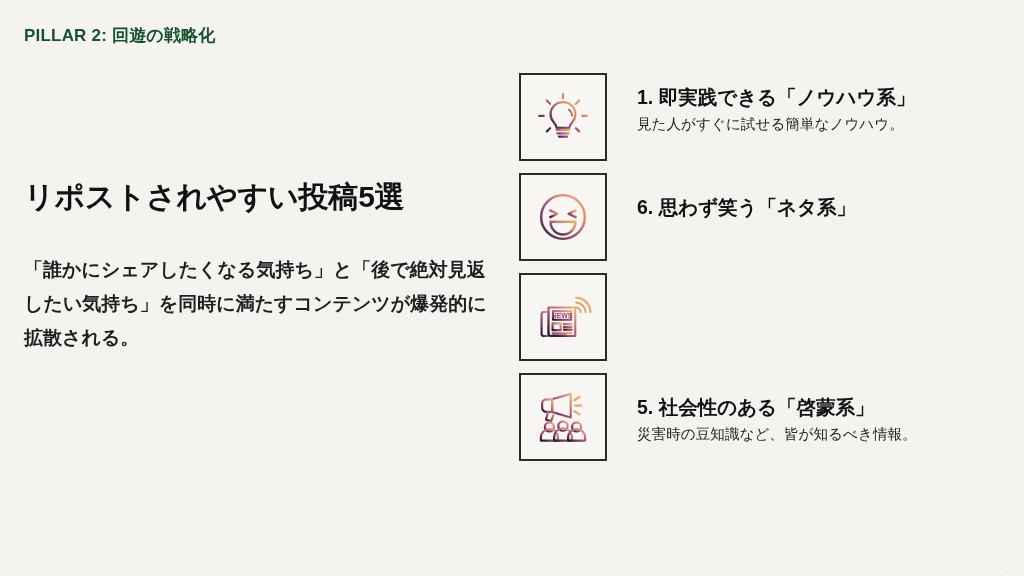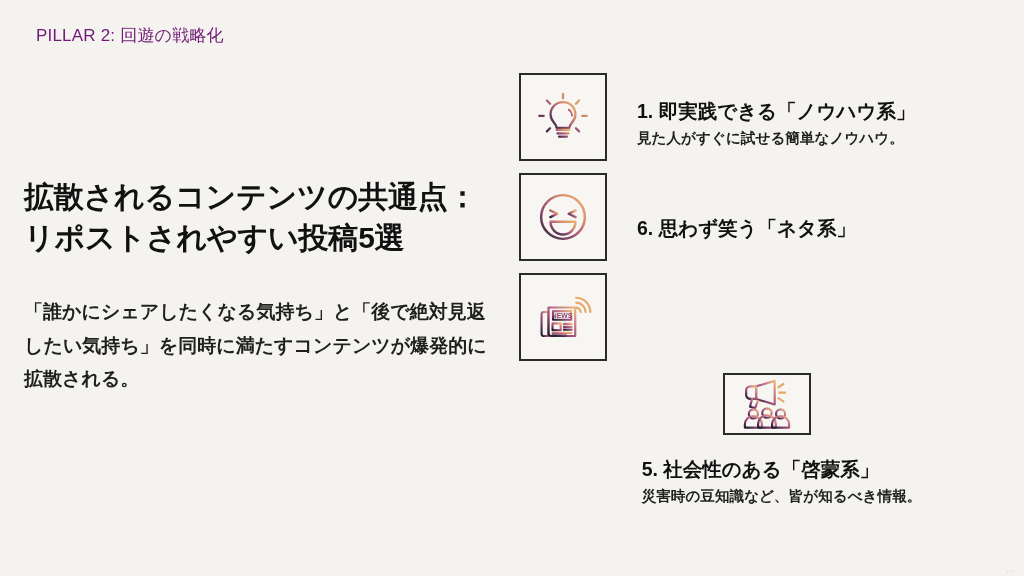--- a/index.html
+++ b/index.html
@@ -17,26 +17,26 @@
   }
   .slide {
     position: absolute;
     inset: 0;
     background: #f4f3ef;
   }
 
   
   .eyebrow {
     position: absolute;
-    left: 36px;
+    left: 24px;
     top: 24px;
     font-size: 17px;
-    font-weight: 400;
+    font-weight: 700;
     letter-spacing: 0.2px;
-    color: #701a75;
+    color: #14532d;
     white-space: nowrap;
   }
 
   
   .left-col {
     position: absolute;
     left: 24px;
     top: 176px;
     width: 470px;
   }
@@ -66,23 +66,23 @@
     position: absolute;
     left: 519px;
     top: 73px;
     width: 495px;
   }
   .row {
     position: relative;
     height: 88px;
     margin-bottom: 12px;
     display: flex;
-    align-items: center;
-  }
-  .row:last-child { margin-bottom: 0; flex-direction: column; }
+    align-items: flex-start;
+  }
+  .row:last-child { margin-bottom: 0; }
 
   .icon-box {
     width: 88px;
     height: 88px;
     min-width: 88px;
     border: 2.5px solid #2a2a2a;
     background: #f7f6f2;
     box-sizing: border-box;
     display: flex;
     align-items: center;
@@ -97,21 +97,21 @@
   .row-title {
     font-size: 19.5px;
     font-weight: 700;
     line-height: 1.2;
     color: #111111;
     white-space: nowrap;
   }
   .row-desc {
     margin-top: 7px;
     font-size: 14.6px;
-    font-weight: 700;
+    font-weight: 400;
     line-height: 1.2;
     color: #1f1f1f;
     white-space: nowrap;
   }
 
   
   .row.r1 .row-text { padding-top: 13px; }
   .row.r2 .row-text { padding-top: 23px; }
   .row.r3 .row-text { padding-top: 23px; }
   .row.r4 .row-text { padding-top: 23px; }
@@ -146,21 +146,20 @@
         <stop offset="70%" stop-color="#8e4470"></stop>
         <stop offset="100%" stop-color="#23232f"></stop>
       </linearGradient>
     </defs>
   </svg>
 
   <div class="eyebrow">PILLAR 2: 回遊の戦略化</div>
 
   <div class="left-col">
     <h1 class="headline">
-      <span class="hl-line">拡散されるコンテンツの共通点：</span>
       <span class="hl-line">リポストされやすい投稿5選</span>
     </h1>
     <p class="lede">「誰かにシェアしたくなる気持ち」と「後で絶対見返したい気持ち」を同時に満たすコンテンツが爆発的に拡散される。</p>
   </div>
 
   <div class="list">
 
     <div class="row r1">
       <div class="icon-box">
         <svg width="56" height="56" viewBox="0 0 64 64">

